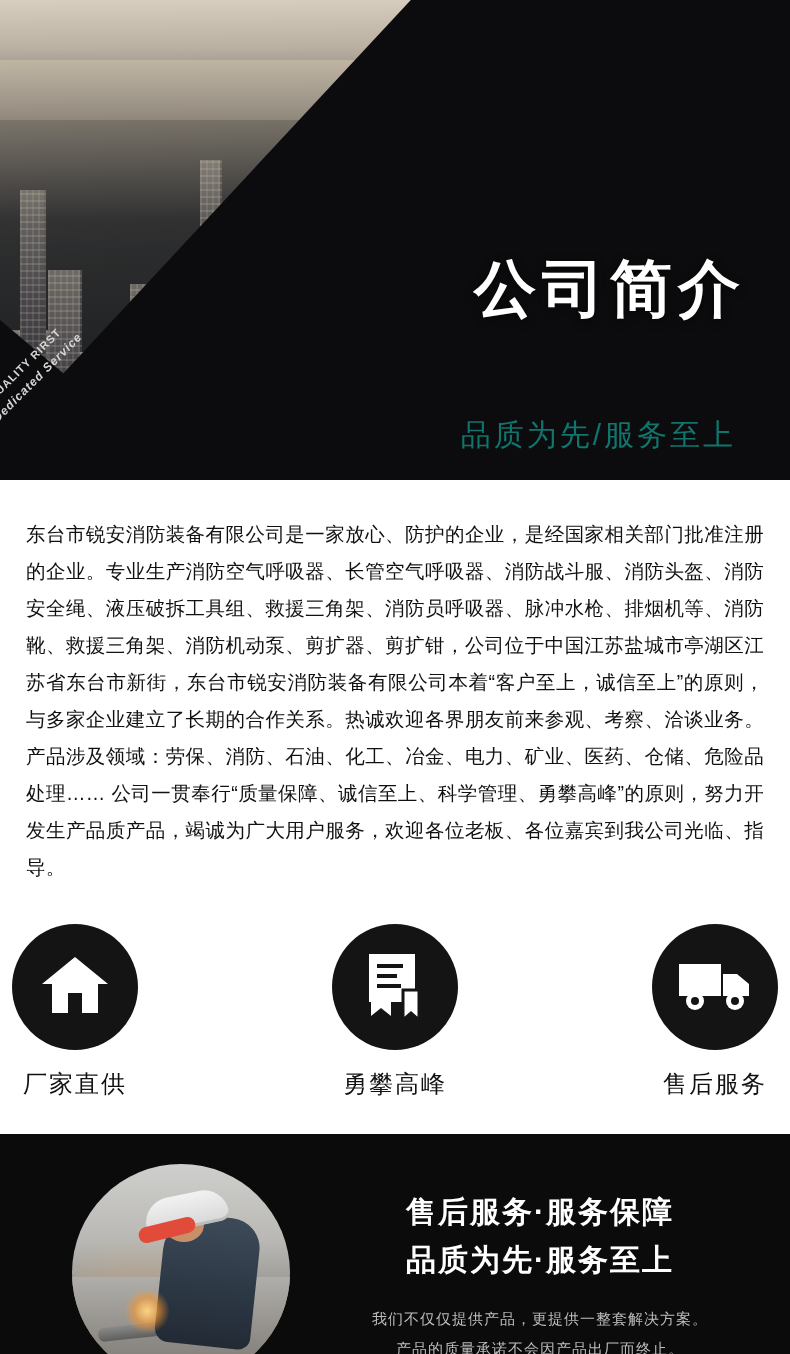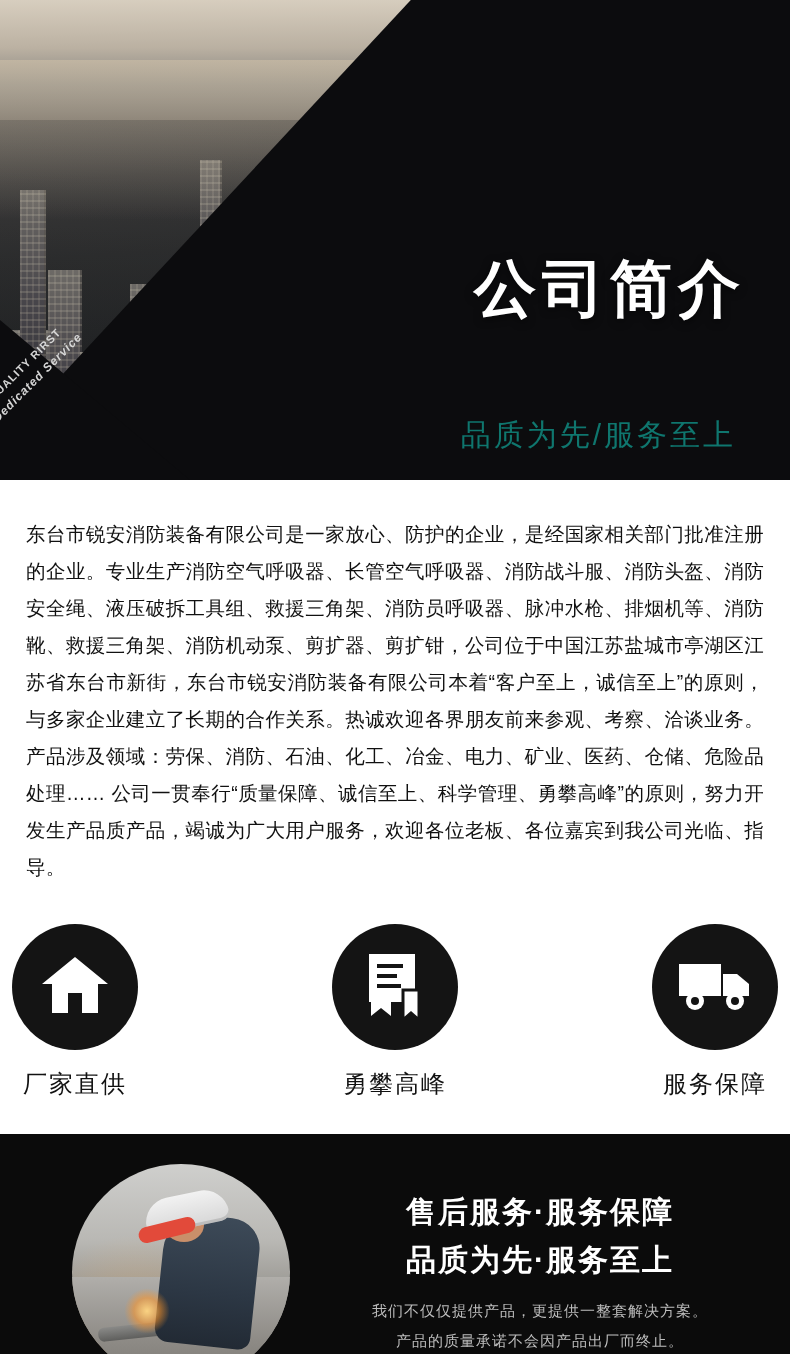--- a/index.html
+++ b/index.html
@@ -226,21 +226,21 @@
     font-size: 30px;
     font-weight: bold;
     letter-spacing: 2px;
     line-height: 48px;
   }
   .f-sub {
     color: #bdbdbd;
     font-size: 15px;
     letter-spacing: 1px;
     line-height: 30px;
-    margin-top: 12px;
+    margin-top: 20px;
   }
   .f-sub.second { margin-top: 0; }
 </style>
 </head>
 <body>
 
 <div class="page">
 
   <section class="hero">
     <div class="hero-photo">
@@ -318,21 +318,21 @@
           <svg width="76" height="58" viewBox="0 0 76 58" aria-hidden="true">
             <path d="M2 8 H44 V40 H2 Z" fill="#ffffff"></path>
             <path d="M46 18 H60 L72 28 V40 H46 Z" fill="#ffffff"></path>
             <circle cx="18" cy="45" r="9" fill="#ffffff"></circle>
             <circle cx="18" cy="45" r="4" fill="#141414"></circle>
             <circle cx="58" cy="45" r="9" fill="#ffffff"></circle>
             <circle cx="58" cy="45" r="4" fill="#141414"></circle>
           </svg>
         </span>
       </div>
-      <div class="feature-label">服务保障</div>
+      <div class="feature-label">售后服务</div>
     </div>
 
   </section>
 
   <section class="footer">
     <div class="footer-photo">
       <div class="fp-floor"></div>
       <div class="fp-pipe"></div>
       <div class="fp-worker"></div>
       <div class="fp-head"></div>

